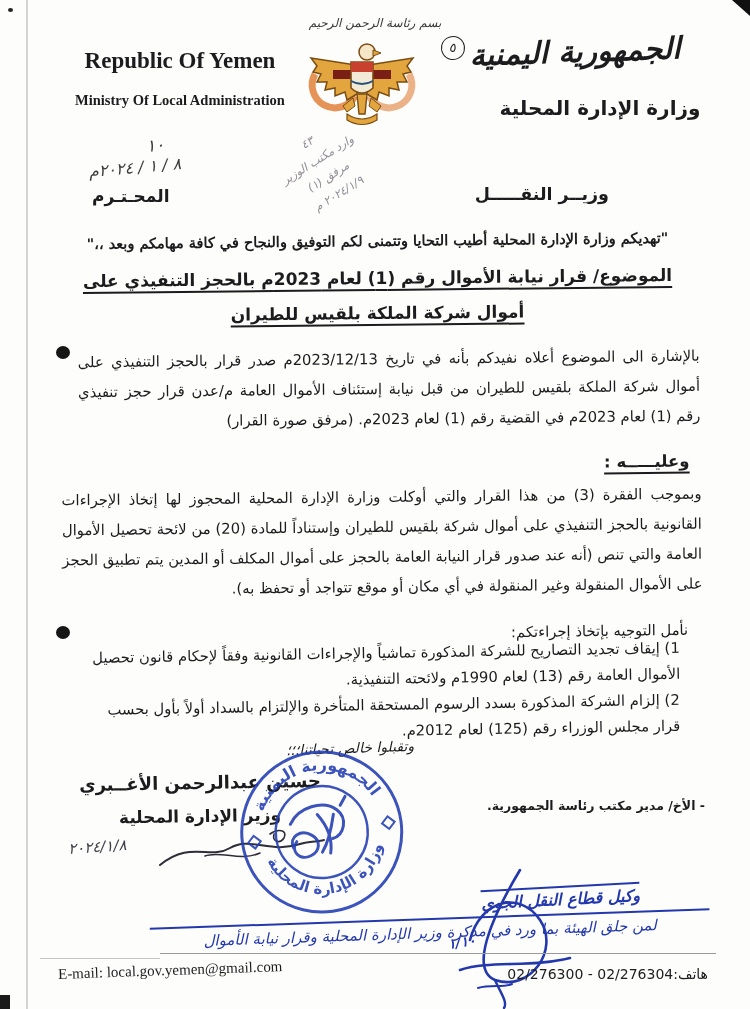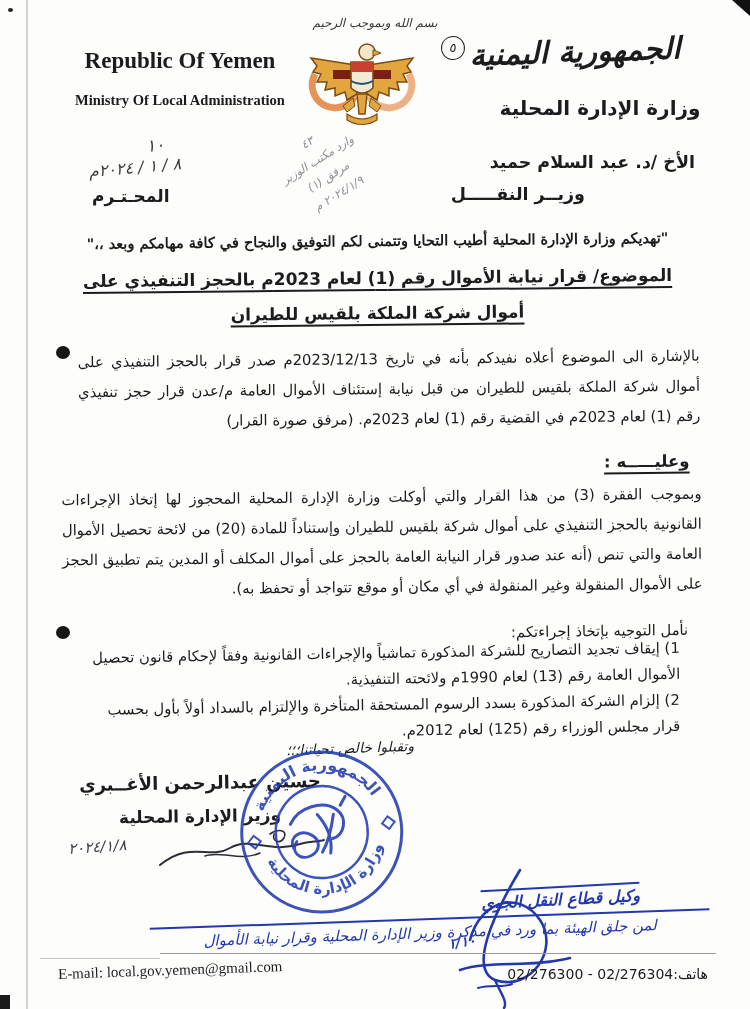--- a/index.html
+++ b/index.html
@@ -38,21 +38,21 @@
 <div class="page">
 
   <div class="abs scan-line-left"></div>
   <div class="abs corner-tr"></div>
   <div class="abs corner-tl"></div>
   <div class="abs corner-bl"></div>
 
   <div class="abs ser b" style="left:62px; top:92px; width:236px; font-size:14.5px; text-align:center;">Ministry Of Local Administration</div>
   <div class="abs ser b" style="left:70px; top:48px; width:220px; font-size:23px; text-align:center;">Republic Of Yemen</div>
 
-  <div class="abs rtl hw" style="left:285px; top:16px; width:180px; font-size:12px; text-align:center; color:#3a3a3a;">بسم الله وبموجب الرحيم</div>
+  <div class="abs rtl hw" style="left:285px; top:16px; width:180px; font-size:12px; text-align:center; color:#3a3a3a;">بسم رئاسة الرحمن الرحيم</div>
 
   <div class="abs" style="left:303px; top:36px;">
     <svg width="118" height="95" viewBox="0 0 118 95">
       <path d="M12 38 A22 22 0 1 0 52 60" fill="none" stroke="#e0803a" stroke-width="7" opacity="0.85"></path>
       <path d="M106 38 A22 22 0 1 1 66 60" fill="none" stroke="#e0803a" stroke-width="7" opacity="0.6"></path>
       <path d="M59 30 L8 22 L14 30 L10 36 L18 38 L14 46 L24 46 L22 54 L32 52 L32 60 L42 56 L44 64 L54 58 Z" fill="#e3a63e" stroke="#7a4c12" stroke-width="1.5"></path>
       <path d="M59 30 L110 22 L104 30 L108 36 L100 38 L104 46 L94 46 L96 54 L86 52 L86 60 L76 56 L74 64 L64 58 Z" fill="#e3a63e" stroke="#7a4c12" stroke-width="1.5"></path>
       <rect x="30" y="34" width="58" height="9" fill="#7a1f14"></rect>
       <circle cx="64" cy="16" r="8" fill="#f5e6c8" stroke="#7a4c12" stroke-width="1.5"></circle>
       <path d="M70 14 L78 17 L70 20 Z" fill="#e3a63e" stroke="#7a4c12" stroke-width="1"></path>
@@ -74,22 +74,21 @@
   <div class="abs rtl hw nowrap" style="left:70px; top:158px; width:130px; font-size:16px; color:#3c3c3c; transform:rotate(-5deg); text-align:center;">٨ / ١ / ٢٠٢٤م</div>
   <div class="abs rtl b" style="left:92px; top:186px; font-size:17px;">المحـتـرم</div>
 
   <div class="abs gray-hw hw rtl" style="left:248px; top:128px; width:150px; text-align:center; font-size:11.5px; line-height:20px; transform:rotate(-32deg);">
     <div>٤٣</div>
     <div>وارد مكتب الوزير</div>
     <div>مرفق (١)</div>
     <div>٢٠٢٤/١/٩ م</div>
   </div>
 
-  <div class="abs rtl b" style="right:55px; top:152px; font-size:17.5px;">الأخ /د. عبد السلام حميد</div>
-  <div class="abs rtl b" style="right:165px; top:184px; font-size:17.5px;">وزيــر النقـــــل</div>
+  <div class="abs rtl b" style="right:141px; top:184px; font-size:17.5px;">وزيــر النقـــــل</div>
 
   <div class="abs rtl greeting" style="left:55px; top:232px; width:645px; text-align:center; transform:rotate(-0.6deg);">"تهديكم وزارة الإدارة المحلية أطيب التحايا وتتمنى لكم التوفيق والنجاح في كافة مهامكم وبعد ،،"</div>
 
   <div class="abs rtl subject underl" style="left:55px; top:268px; width:645px; text-align:center; transform:rotate(-0.6deg);">الموضوع/ قرار نيابة الأموال رقم (1) لعام 2023م بالحجز التنفيذي على</div>
   <div class="abs rtl subject underl" style="left:55px; top:303px; width:645px; text-align:center; transform:rotate(-0.6deg);">أموال شركة الملكة بلقيس للطيران</div>
 
   <div class="abs dot" style="left:56px; top:346px;"></div>
   <div class="abs dot" style="left:56px; top:626px;"></div>
 
   <div class="abs rtl body-text just" style="left:78px; top:344px; width:622px; transform:rotate(-0.6deg);">بالإشارة الى الموضوع أعلاه نفيدكم بأنه في تاريخ 2023/12/13م صدر قرار بالحجز التنفيذي على أموال شركة الملكة بلقيس للطيران من قبل نيابة إستئناف الأموال العامة م/عدن قرار حجز تنفيذي رقم (1) لعام 2023م في القضية رقم (1) لعام 2023م. (مرفق صورة القرار)</div>
@@ -141,20 +140,21 @@
         <path d="M60 78 C70 62 96 58 108 70 C118 80 112 96 100 98"></path>
         <path d="M64 96 C56 104 64 116 76 112 C86 109 88 98 80 92 C70 84 56 90 60 102"></path>
         <path d="M88 72 C96 84 100 98 96 112"></path>
         <path d="M104 74 C100 88 96 100 88 110"></path>
         <path d="M112 66 L118 58"></path>
       </g>
     </svg>
   </div>
 
   <div class="abs rtl" style="right:45px; top:795px; width:270px; font-size:12.5px; font-weight:bold; line-height:21px;">
+    <div>- الأخ/ مدير مكتب رئاسة الجمهورية.</div>
   </div>
 
   <div class="abs rtl hw blue b" style="right:110px; top:886px; font-size:16px; transform:rotate(-3deg); border-top:2px solid #2438ad; padding-top:2px;">وكيل قطاع النقل الجوي</div>
 
   <div class="abs rtl hw blue" style="left:150px; top:918px; width:560px; font-size:15px; transform:rotate(-2deg); border-top:2px solid #2438ad; padding-top:4px; text-align:center;">لمن جلق الهيئة بما ورد في مذكرة وزير الإدارة المحلية وقرار نيابة الأموال</div>
 
   <div class="abs hw blue b" style="left:448px; top:934px; font-size:14px; transform:rotate(-8deg);">١/١٠</div>
 
   <svg class="abs sig-svg" style="left:400px; top:860px;" width="200" height="149" viewBox="0 0 200 149">
     <path d="M120 10 C90 60 70 110 95 120 C130 132 160 90 140 60 C120 30 80 40 70 80" stroke="#2438ad" stroke-width="2.6"></path>

